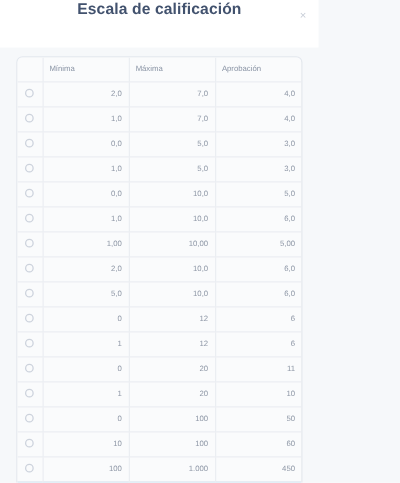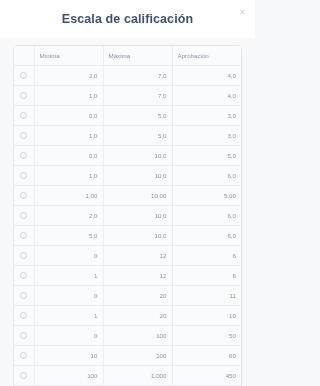--- a/index.html
+++ b/index.html
@@ -18,21 +18,20 @@
     height: 386px;
     background: #f6f8fa;
     position: relative;
     box-sizing: border-box;
   }
   .modal-header {
     height: 38px;
     background: #ffffff;
     position: relative;
     display: flex;
-    align-items: center;
     justify-content: center;
     box-sizing: border-box;
   }
   .modal-title {
     font-size: 12.5px;
     font-weight: bold;
     color: #42526e;
     letter-spacing: 0.1px;
     text-align: center;
     margin: 0;

